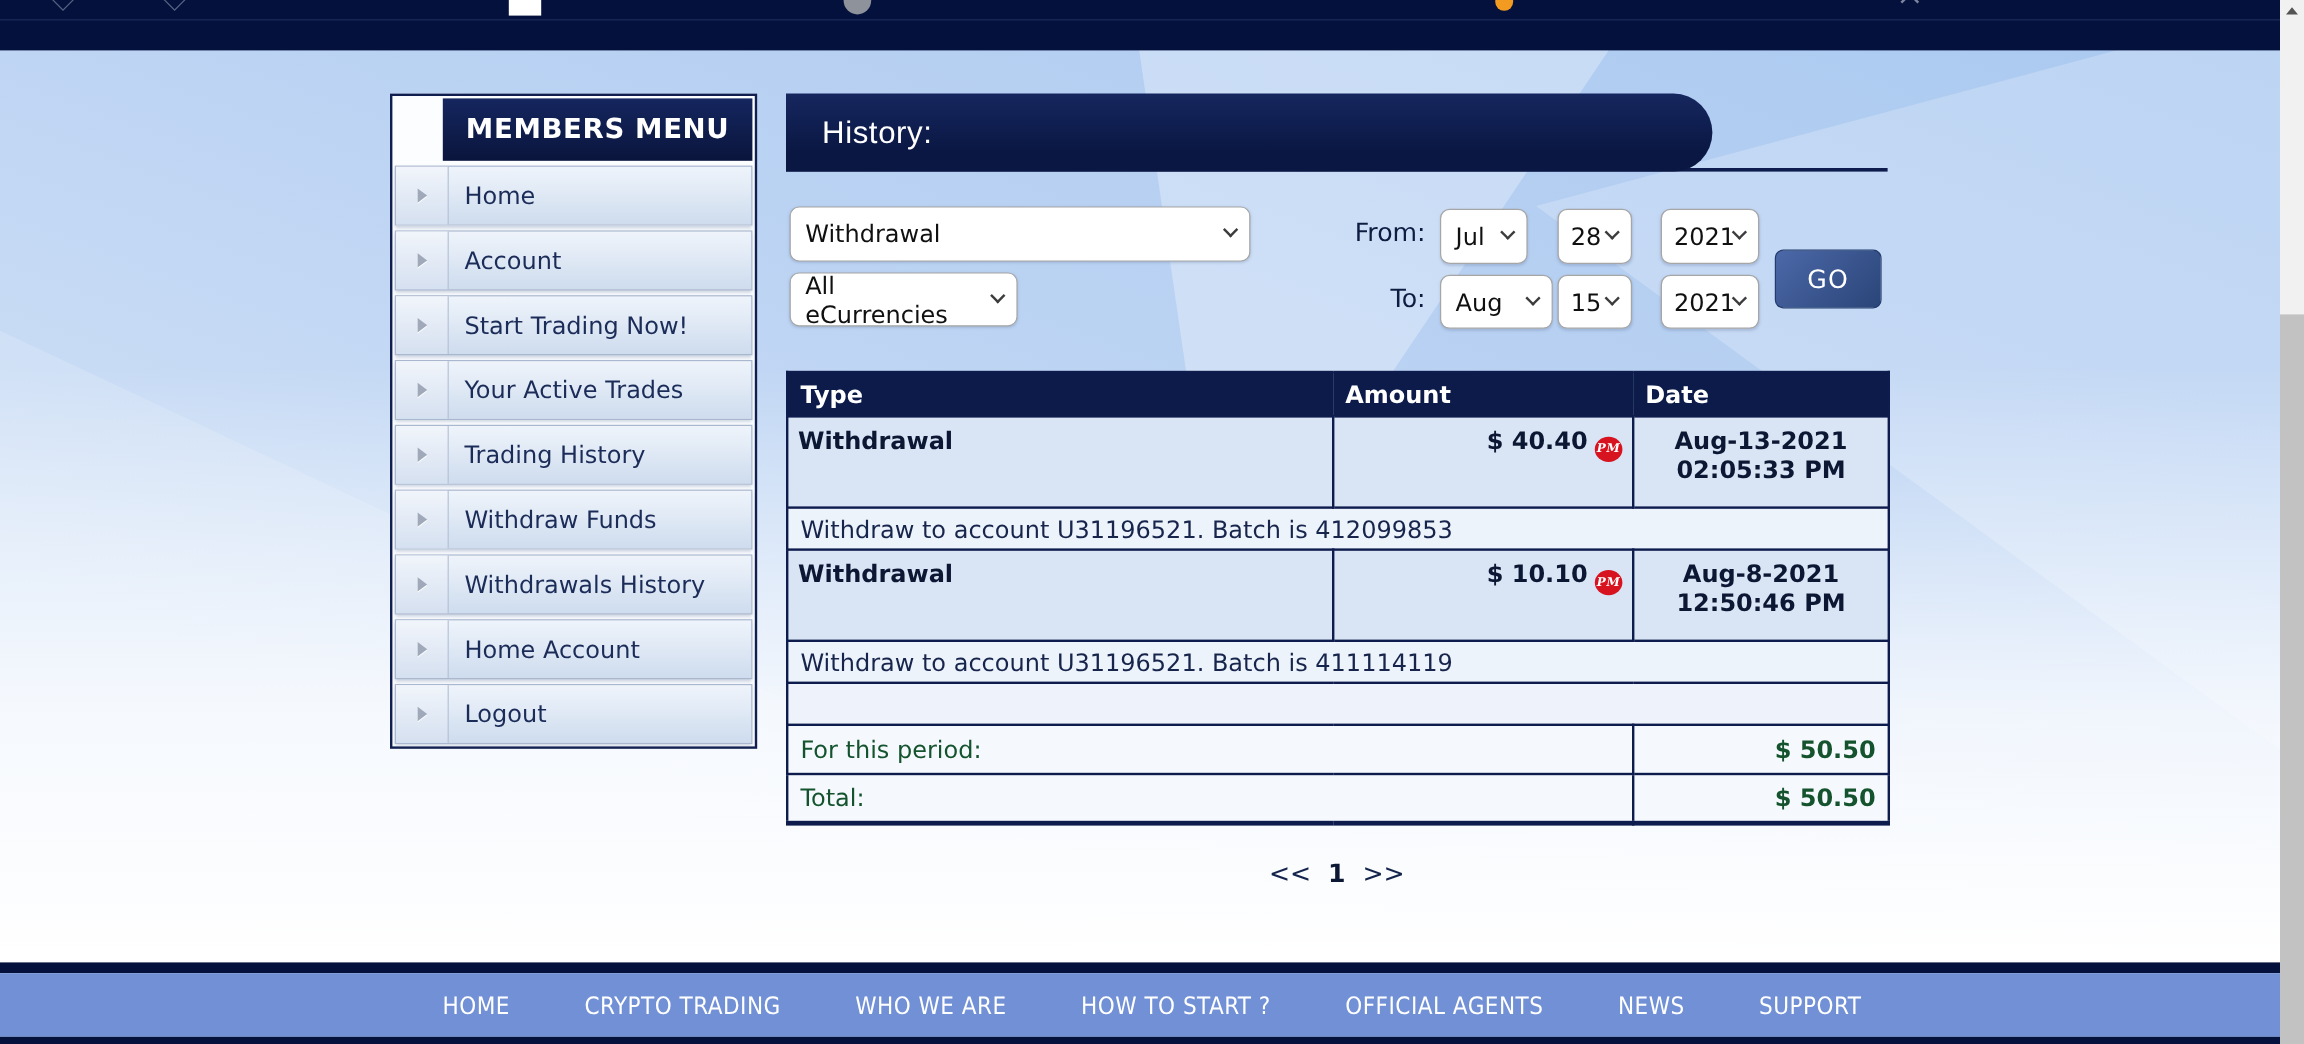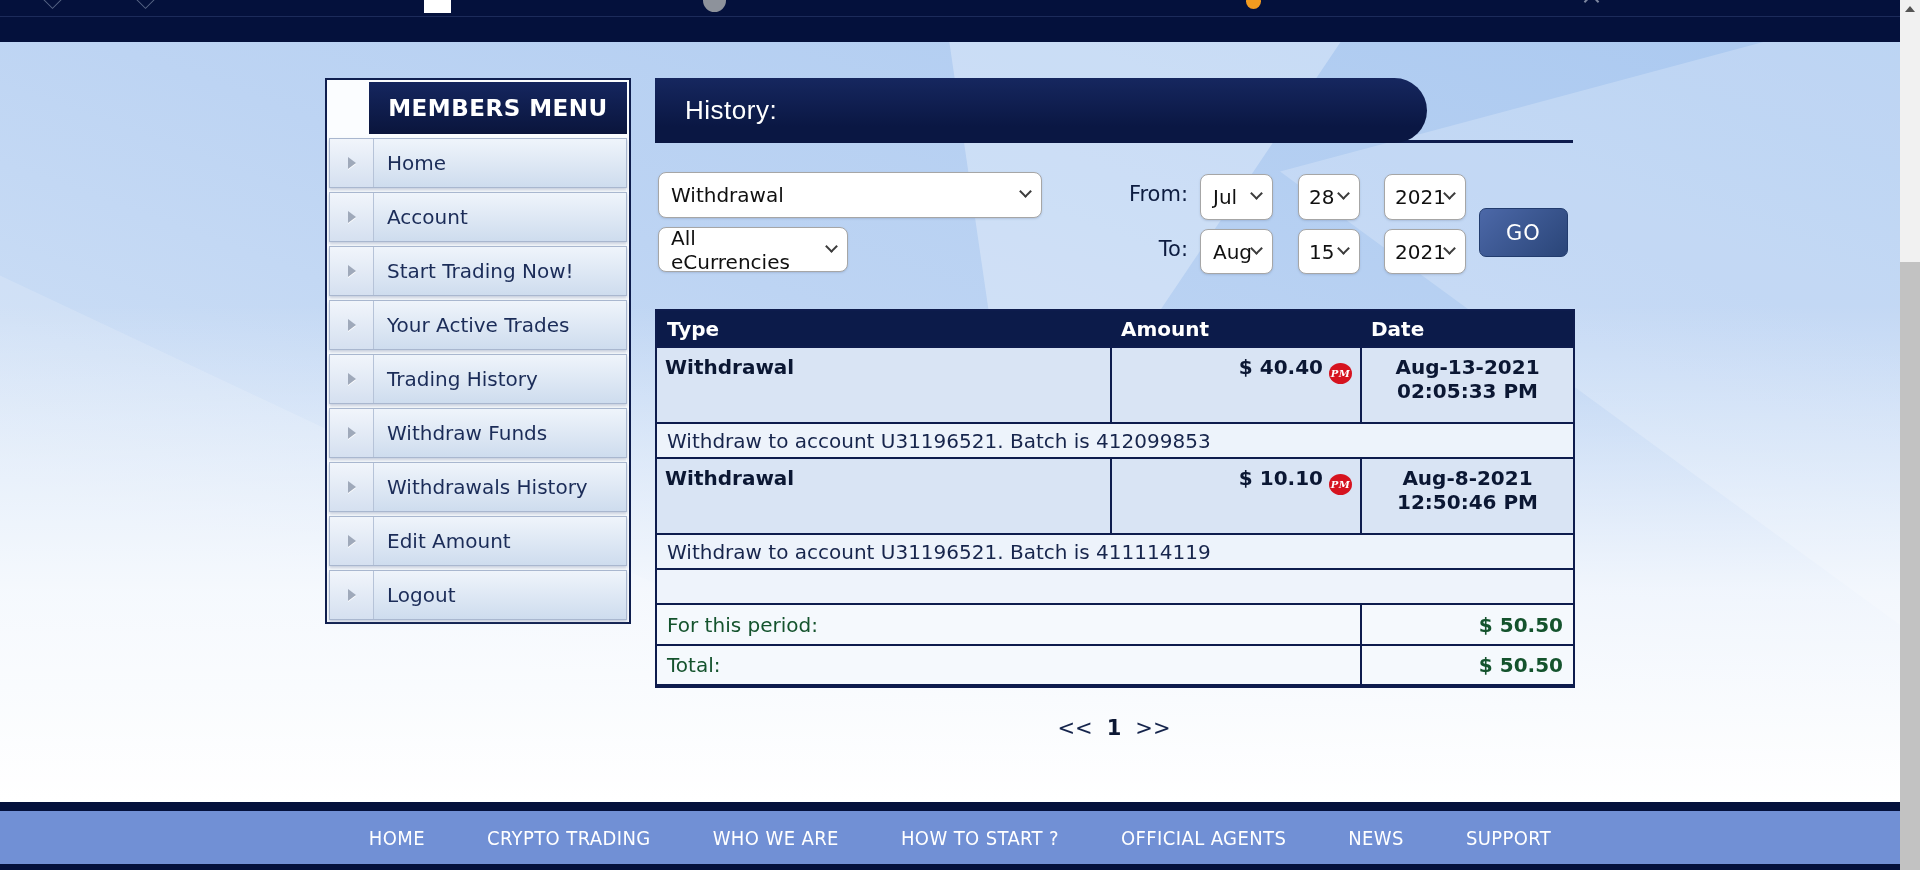--- a/index.html
+++ b/index.html
@@ -63,21 +63,21 @@
          box-shadow:0 1px 2px rgba(110,130,165,0.3); cursor:pointer; }
   .chev { position:absolute; right:11px; top:50%; width:9px; height:9px; margin-top:-8px;
           border-right:2px solid #3c3c3c; border-bottom:2px solid #3c3c3c; transform:rotate(45deg); }
   .sel-type { left:3px; top:12px; width:384px; height:46px; }
   .sel-cur  { left:3px; top:67px; width:190px; height:45px; padding-right:28px; }
   .flabel { position:absolute; left:400px; width:133px; text-align:right; font-size:21px; color:#0d1c40; }
   .lbl-from { top:22px; } .lbl-to { top:77px; }
   .sel-m-from { left:545px; top:14px; width:73px; height:46px; }
   .sel-d-from { left:643px; top:14px; width:62px; height:46px; padding-left:10px; padding-right:22px; }
   .sel-y-from { left:729px; top:14px; width:82px; height:46px; padding-left:10px; padding-right:22px; }
-  .sel-m-to { left:545px; top:69px; width:73px; height:45px; }
+  .sel-m-to { left:545px; top:69px; width:94px; height:45px; }
   .sel-d-to { left:643px; top:69px; width:62px; height:45px; padding-left:10px; padding-right:22px; }
   .sel-y-to { left:729px; top:69px; width:82px; height:45px; padding-left:10px; padding-right:22px; }
   .go-btn { position:absolute; left:824px; top:48px; width:89px; height:49px;
             background:linear-gradient(135deg,#4c68a8 0%,#2a4578 100%);
             border:1px solid #223c6e; border-radius:7px; color:#fff; font-size:21px;
             letter-spacing:1px; display:flex; align-items:center; justify-content:center; cursor:pointer; }
 
   
   .tbl-wrap { position:absolute; left:0; top:231px; width:918px; }
   table.history { border-collapse:collapse; width:918px; table-layout:fixed;
@@ -185,21 +185,21 @@
       <div class="sb-item">
         <span class="sb-ico">
             <span class="tri"></span>
           </span>
         <span class="sb-label">Withdrawals History</span>
       </div>
       <div class="sb-item">
         <span class="sb-ico">
             <span class="tri"></span>
           </span>
-        <span class="sb-label">Edit Amount</span>
+        <span class="sb-label">Home Account</span>
       </div>
       <div class="sb-item">
         <span class="sb-ico">
             <span class="tri"></span>
           </span>
         <span class="sb-label">Logout</span>
       </div>
     </div>
   </div>
 

